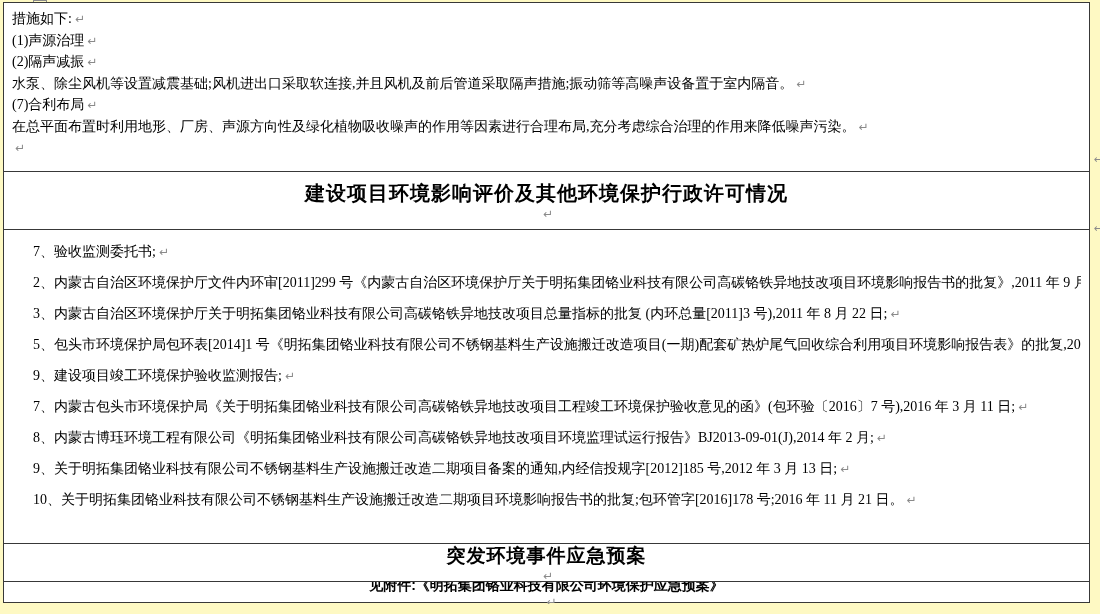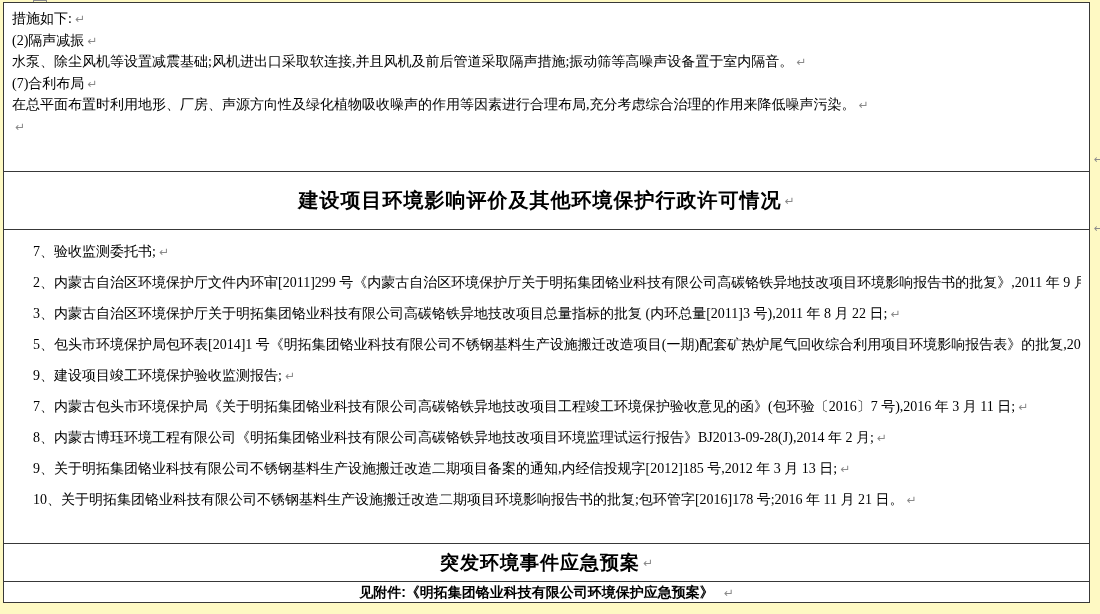--- a/index.html
+++ b/index.html
@@ -12,21 +12,21 @@
     overflow:hidden;
   }
   .tbl{
     position:absolute;left:3px;top:2px;
     width:1087px;height:601px;
     border:1px solid #383838;
     box-sizing:border-box;
     background:#ffffff;
   }
   .row{box-sizing:border-box;overflow:hidden;}
-  .row + .row{border-top:1px solid #383838;}
+  .row + .row{border-top:1px solid #383838;flex-direction:column;}
   .row-measures{height:168px;padding:5px 8px 0 8px;}
   .mline{
     height:21.5px;line-height:21.5px;
     font-size:14px;white-space:nowrap;overflow:hidden;
   }
   .row-title1{
     height:58px;
     display:flex;align-items:center;justify-content:center;
   }
   .h1t{font-size:20px;font-weight:bold;letter-spacing:1px;}
@@ -74,20 +74,21 @@
 
   <div class="notch"></div>
 
   <div class="tbl">
 
     <div class="row row-measures">
       <div>
 
           <div class="mline"><span class="t">措施如下:</span><span class="pilcrow">↵</span></div>
 
+          <div class="mline"><span class="t">(1)声源治理</span><span class="pilcrow">↵</span></div>
 
 
           <div class="mline"><span class="t">(2)隔声减振</span><span class="pilcrow">↵</span></div>
 
           <div class="mline"><span class="t">水泵、除尘风机等设置减震基础;风机进出口采取软连接,并且风机及前后管道采取隔声措施;振动筛等高噪声设备置于室内隔音。</span><span class="pilcrow">↵</span></div>
 
           <div class="mline"><span class="t">(7)合利布局</span><span class="pilcrow">↵</span></div>
 
           <div class="mline"><span class="t">在总平面布置时利用地形、厂房、声源方向性及绿化植物吸收噪声的作用等因素进行合理布局,充分考虑综合治理的作用来降低噪声污染。</span><span class="pilcrow">↵</span></div>
 
@@ -109,21 +110,21 @@
 
           <div class="pitem"><span class="t">3、内蒙古自治区环境保护厅关于明拓集团铬业科技有限公司高碳铬铁异地技改项目总量指标的批复 (内环总量[2011]3 号),2011 年 8 月 22 日;</span><span class="pilcrow">↵</span></div>
 
 
           <div class="pitem"><span class="t">5、包头市环境保护局包环表[2014]1 号《明拓集团铬业科技有限公司不锈钢基料生产设施搬迁改造项目(一期)配套矿热炉尾气回收综合利用项目环境影响报告表》的批复,2014 年 1 月 7 日;</span></div>
 
           <div class="pitem"><span class="t">9、建设项目竣工环境保护验收监测报告;</span><span class="pilcrow">↵</span></div>
 
           <div class="pitem"><span class="t">7、内蒙古包头市环境保护局《关于明拓集团铬业科技有限公司高碳铬铁异地技改项目工程竣工环境保护验收意见的函》(包环验〔2016〕7 号),2016 年 3 月 11 日;</span><span class="pilcrow">↵</span></div>
 
-          <div class="pitem"><span class="t">8、内蒙古博珏环境工程有限公司《明拓集团铬业科技有限公司高碳铬铁异地技改项目环境监理试运行报告》BJ2013-09-28(J),2014 年 2 月;</span><span class="pilcrow">↵</span></div>
+          <div class="pitem"><span class="t">8、内蒙古博珏环境工程有限公司《明拓集团铬业科技有限公司高碳铬铁异地技改项目环境监理试运行报告》BJ2013-09-01(J),2014 年 2 月;</span><span class="pilcrow">↵</span></div>
 
           <div class="pitem"><span class="t">9、关于明拓集团铬业科技有限公司不锈钢基料生产设施搬迁改造二期项目备案的通知,内经信投规字[2012]185 号,2012 年 3 月 13 日;</span><span class="pilcrow">↵</span></div>
 
           <div class="pitem"><span class="t">10、关于明拓集团铬业科技有限公司不锈钢基料生产设施搬迁改造二期项目环境影响报告书的批复;包环管字[2016]178 号;2016 年 11 月 21 日。</span><span class="pilcrow">↵</span></div>
         </div>
     </div>
 
     <div class="row row-title2">
       <span class="h2t">突发环境事件应急预案</span>
         <span class="pilcrow">↵</span>

